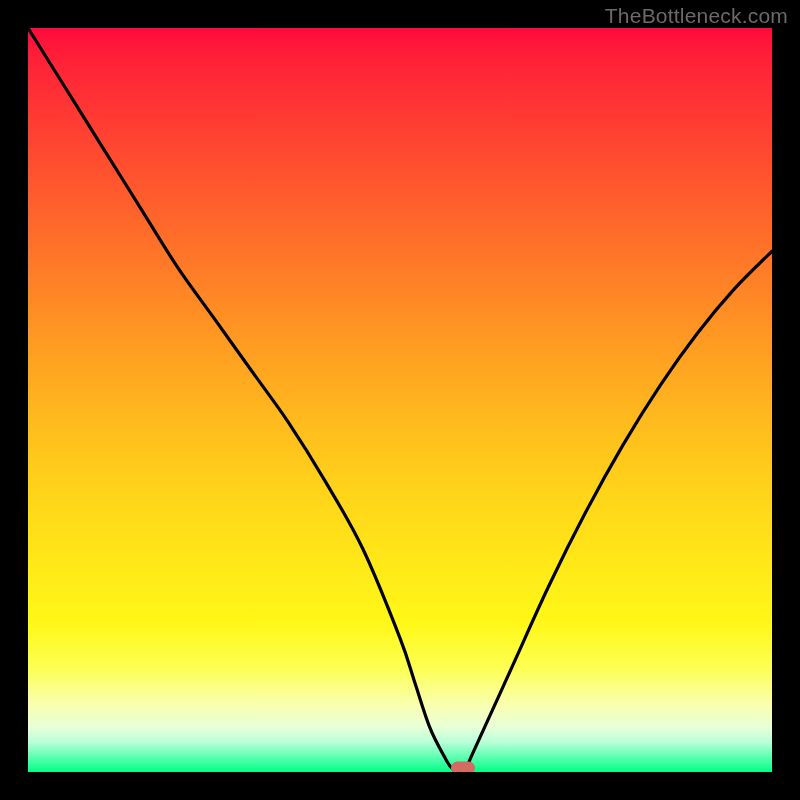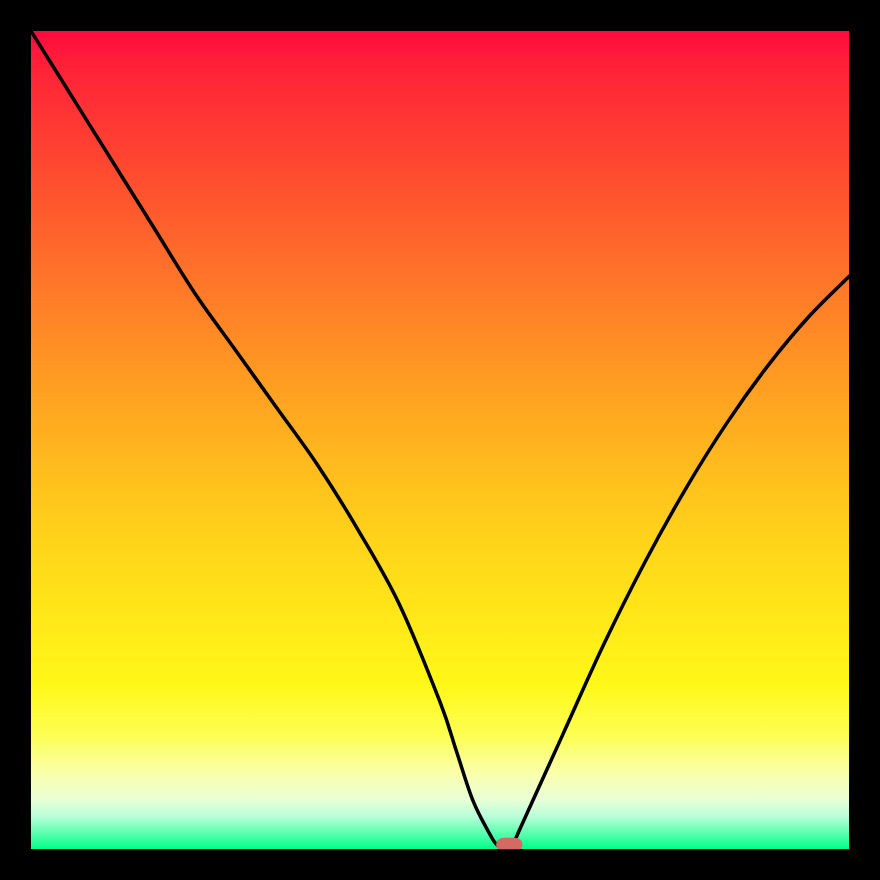--- a/index.html
+++ b/index.html
@@ -69,20 +69,21 @@
     border-radius: 7px;
     background: #d36a63;
     transform: translate(-50%, -50%);
   }
 </style>
 </head>
 <body>
 
 <div class="frame">
 
+  <div class="watermark">TheBottleneck.com</div>
 
   <div class="plot-area">
     <div class="gradient"></div>
 
     <svg class="curve" viewBox="0 0 744 744" preserveAspectRatio="none">
       <path id="curve-path" fill="none" stroke="#000" stroke-width="3.2" stroke-linecap="round" stroke-linejoin="round" d="M 0,0 C 6.2,9.919999999999996 24.800000000000004,39.679999999999964 37.2,59.51999999999998 C 49.6,79.36 62.00000000000001,99.20000000000009 74.4,119.04000000000008 C 86.80000000000001,138.88000000000008 99.19999999999999,158.71999999999997 111.6,178.55999999999995 C 124,198.39999999999992 136.4,219.47999999999996 148.8,238.07999999999998 C 161.20000000000002,256.68 173.6,272.8 186,290.16 C 198.4,307.52000000000004 210.79999999999998,324.87999999999994 223.2,342.23999999999995 C 235.6,359.59999999999997 247.99999999999997,375.71999999999997 260.4,394.32 C 272.79999999999995,412.92 285.20000000000005,432.76 297.6,453.84 C 310,474.91999999999996 322.40000000000003,494.75999999999993 334.8,520.8 C 347.2,546.8399999999999 363.32,587.76 372,610.08 C 380.68,632.4000000000001 381.91999999999996,639.84 386.88,654.72 C 391.84000000000003,669.6 396.80000000000007,686.96 401.76000000000005,699.36 C 406.72,711.76 412.9200000000001,722.3 416.64000000000004,729.12 C 420.36,735.94 420.98,737.8 424.08,740.28 C 427.17999999999995,742.76 431.52,747.1 435.23999999999995,744 C 438.9599999999999,740.9 438.34,739.04 446.4,721.68 C 454.46,704.3199999999999 471.20000000000005,667.12 483.6,639.84 C 496,612.5600000000001 508.4,584.04 520.8,558 C 533.1999999999999,531.96 545.6,507.16 558,483.6 C 570.4,460.04 582.8000000000001,437.71999999999997 595.2,416.64 C 607.6,395.56 620,375.72 632.4,357.12 C 644.8,338.52 657.2,321.16 669.6,305.04 C 682,288.92 694.4,274.03999999999996 706.8,260.4 C 719.1999999999999,246.76 737.8,229.40000000000003 744,223.20000000000005"></path>
     </svg>
 
     <div id="min-marker" class="minimum-marker" style="left: 435.24px; top: 740px;"></div>
   </div>

